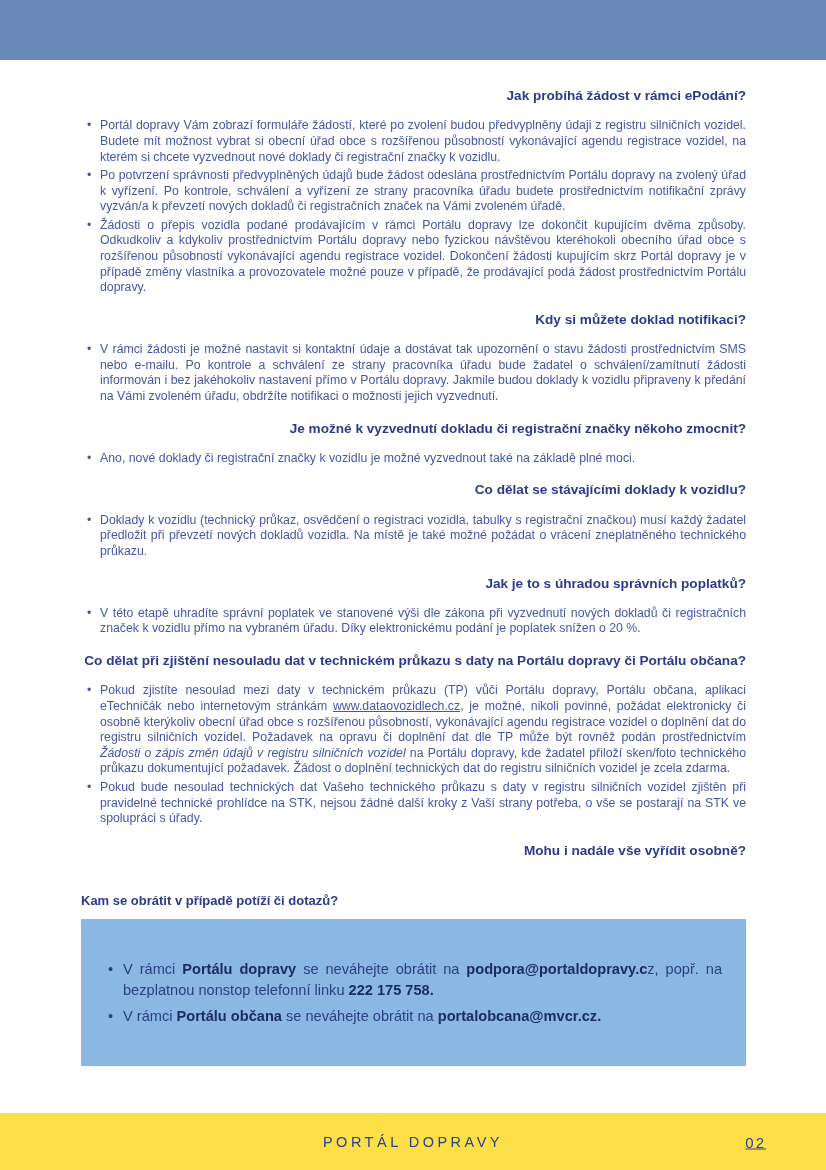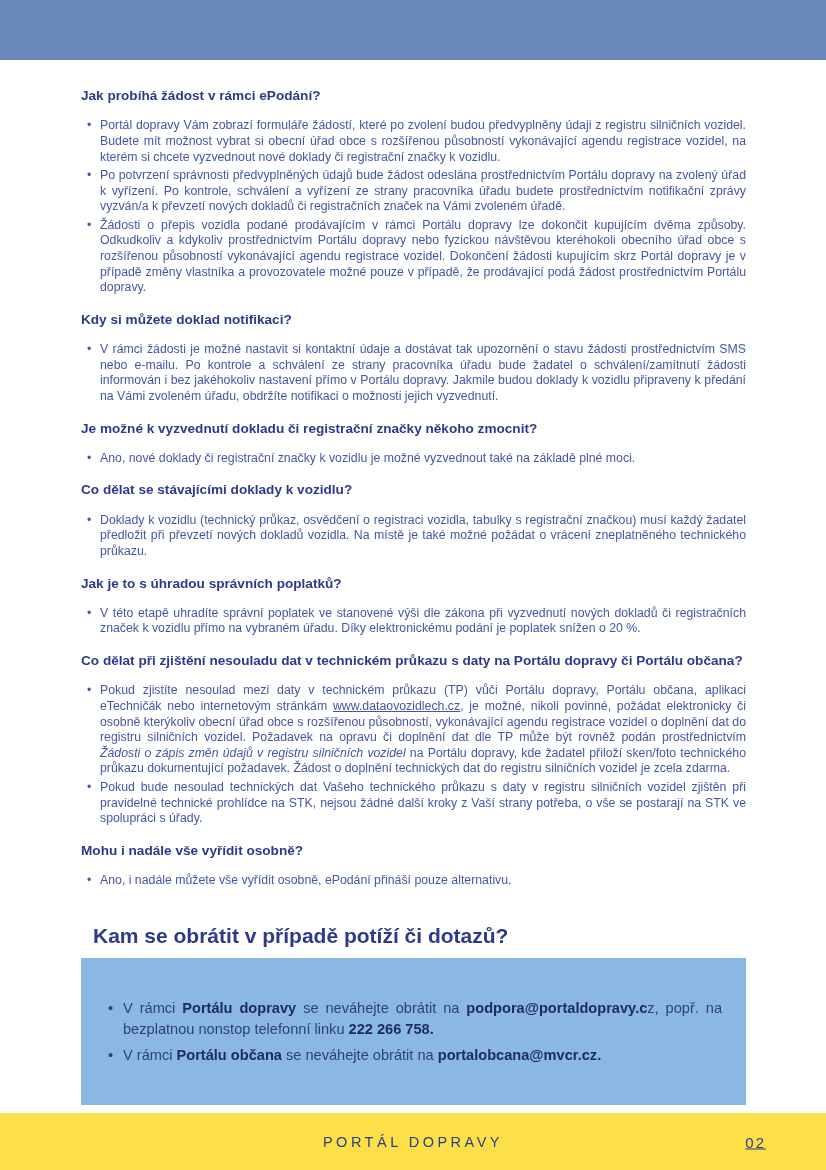--- a/index.html
+++ b/index.html
@@ -10,38 +10,38 @@
   .topbar{
     position:absolute;top:0;left:0;width:826px;height:60px;
     background:#6989b8;
   }
   .content{
     position:absolute;top:60px;left:0;width:826px;
     padding:28px 80px 0 81px;box-sizing:border-box;
   }
   .faq-heading{
     margin:16px 0 14px 0;
-    font-size:13.6px;font-weight:bold;color:#2d3a8c;line-height:1.2;
+    font-size:13.6px;font-weight:bold;color:#2d3a8c;line-height:1.2;text-align:right;
   }
   .faq-section:first-child .faq-heading{margin-top:0;}
   .faq-list{list-style:none;margin:0;padding:0;}
   .faq-list li{
     position:relative;padding-left:19px;margin:0 0 3px 0;
     font-size:12.3px;line-height:15.6px;color:#4656a7;
     text-align:justify;
   }
   .faq-list li::before{
     content:"•";position:absolute;left:6px;top:0;color:#4656a7;
   }
   .b{font-weight:bold;}
   .i{font-style:italic;}
   .u{text-decoration:underline;}
   .contact-title{
-    margin:34px 0 10px 12px;
-    font-size:21px;font-weight:bold;color:#2d3a8c;line-height:1.2;
+    margin:34px 0 10px 0;
+    font-size:13px;font-weight:bold;color:#2d3a8c;line-height:1.2;
   }
   .contact-box{
     background:#8bb8e2;
     padding:40px 24px 34px 20px;
   }
   .contact-list{list-style:none;margin:0;padding:0;}
   .contact-list li{
     position:relative;padding-left:22px;margin:0 0 5px 0;
     font-size:14.6px;line-height:21px;color:#2d3e82;
     text-align:justify;
@@ -110,31 +110,28 @@
   <section class="faq-section">
     <h2 class="faq-heading">Co dělat při zjištění nesouladu dat v technickém průkazu s daty na Portálu dopravy či Portálu občana?</h2>
     <ul class="faq-list">
           <li><span>Pokud zjistíte nesoulad mezi daty v technickém průkazu (TP) vůči Portálu dopravy, Portálu občana, aplikaci eTechničák nebo internetovým stránkám </span><span class="u">www.dataovozidlech.cz</span><span>, je možné, nikoli povinné, požádat elektronicky či osobně kterýkoliv obecní úřad obce s rozšířenou působností, vykonávající agendu registrace vozidel o doplnění dat do registru silničních vozidel. Požadavek na opravu či doplnění dat dle TP může být rovněž podán prostřednictvím </span><span class="i">Žádosti o zápis změn údajů v registru silničních vozidel</span><span> na Portálu dopravy, kde žadatel přiloží sken/foto technického průkazu dokumentující požadavek. Žádost o doplnění technických dat do registru silničních vozidel je zcela zdarma.</span></li>
           <li><span>Pokud bude nesoulad technických dat Vašeho technického průkazu s daty v registru silničních vozidel zjištěn při pravidelné technické prohlídce na STK, nejsou žádné další kroky z Vaší strany potřeba, o vše se postarají na STK ve spolupráci s úřady.</span></li>
         </ul>
   </section>
 
   <section class="faq-section">
     <h2 class="faq-heading">Mohu i nadále vše vyřídit osobně?</h2>
-    <ul class="faq-list">
-          <li><span>Ano, i nadále můžete vše vyřídit osobně, ePodání přináší pouze alternativu.</span></li>
-        </ul>
   </section>
 </div>
 
   <h1 class="contact-title">Kam se obrátit v případě potíží či dotazů?</h1>
 
   <div class="contact-box">
     <ul class="contact-list" id="contact-list">
-        <li><span>V rámci </span><span class="b">Portálu dopravy</span><span> se neváhejte obrátit na </span><span class="b">podpora@portaldopravy.c</span><span>z, popř. na bezplatnou nonstop telefonní linku </span><span class="b">222 266 758.</span></li>
+        <li><span>V rámci </span><span class="b">Portálu dopravy</span><span> se neváhejte obrátit na </span><span class="b">podpora@portaldopravy.c</span><span>z, popř. na bezplatnou nonstop telefonní linku </span><span class="b">222 175 758.</span></li>
         <li><span>V rámci </span><span class="b">Portálu občana</span><span> se neváhejte obrátit na </span><span class="b">portalobcana@mvcr.cz.</span></li>
       </ul>
   </div>
 </div>
 
 <div class="footer">
   <span class="footer-title">PORTÁL DOPRAVY</span>
   <span class="footer-page">02</span>
 </div>
 

